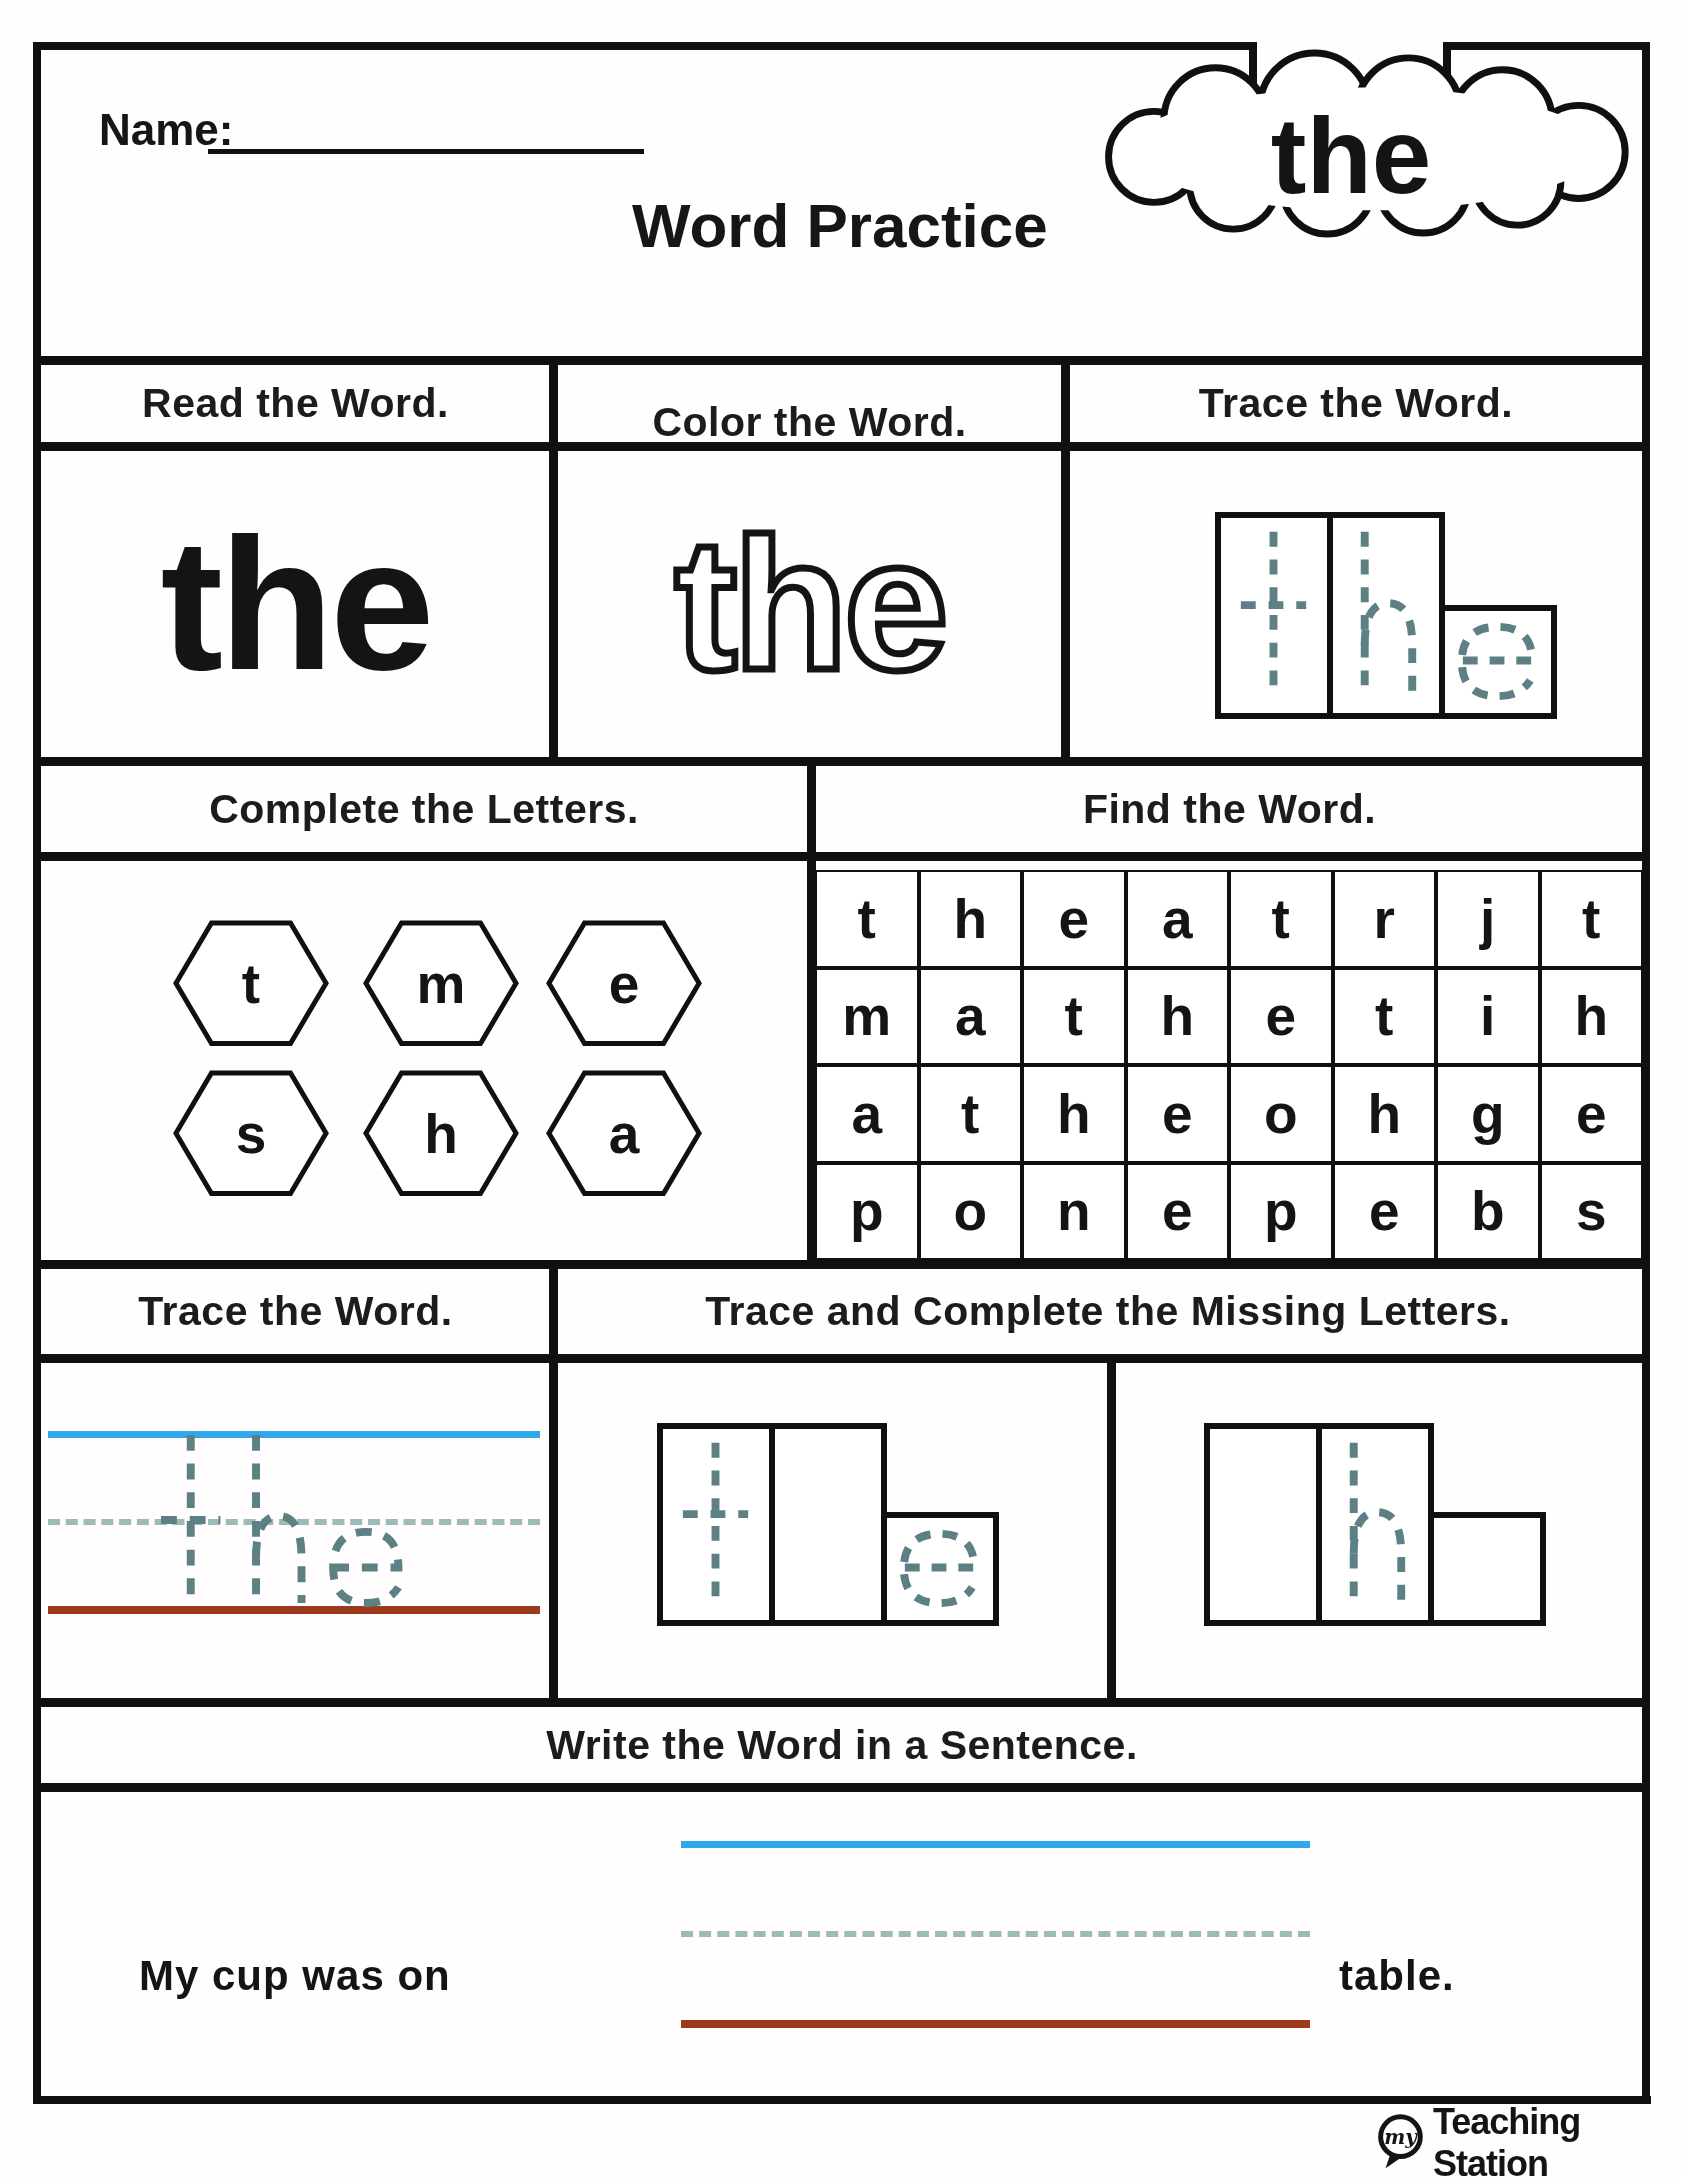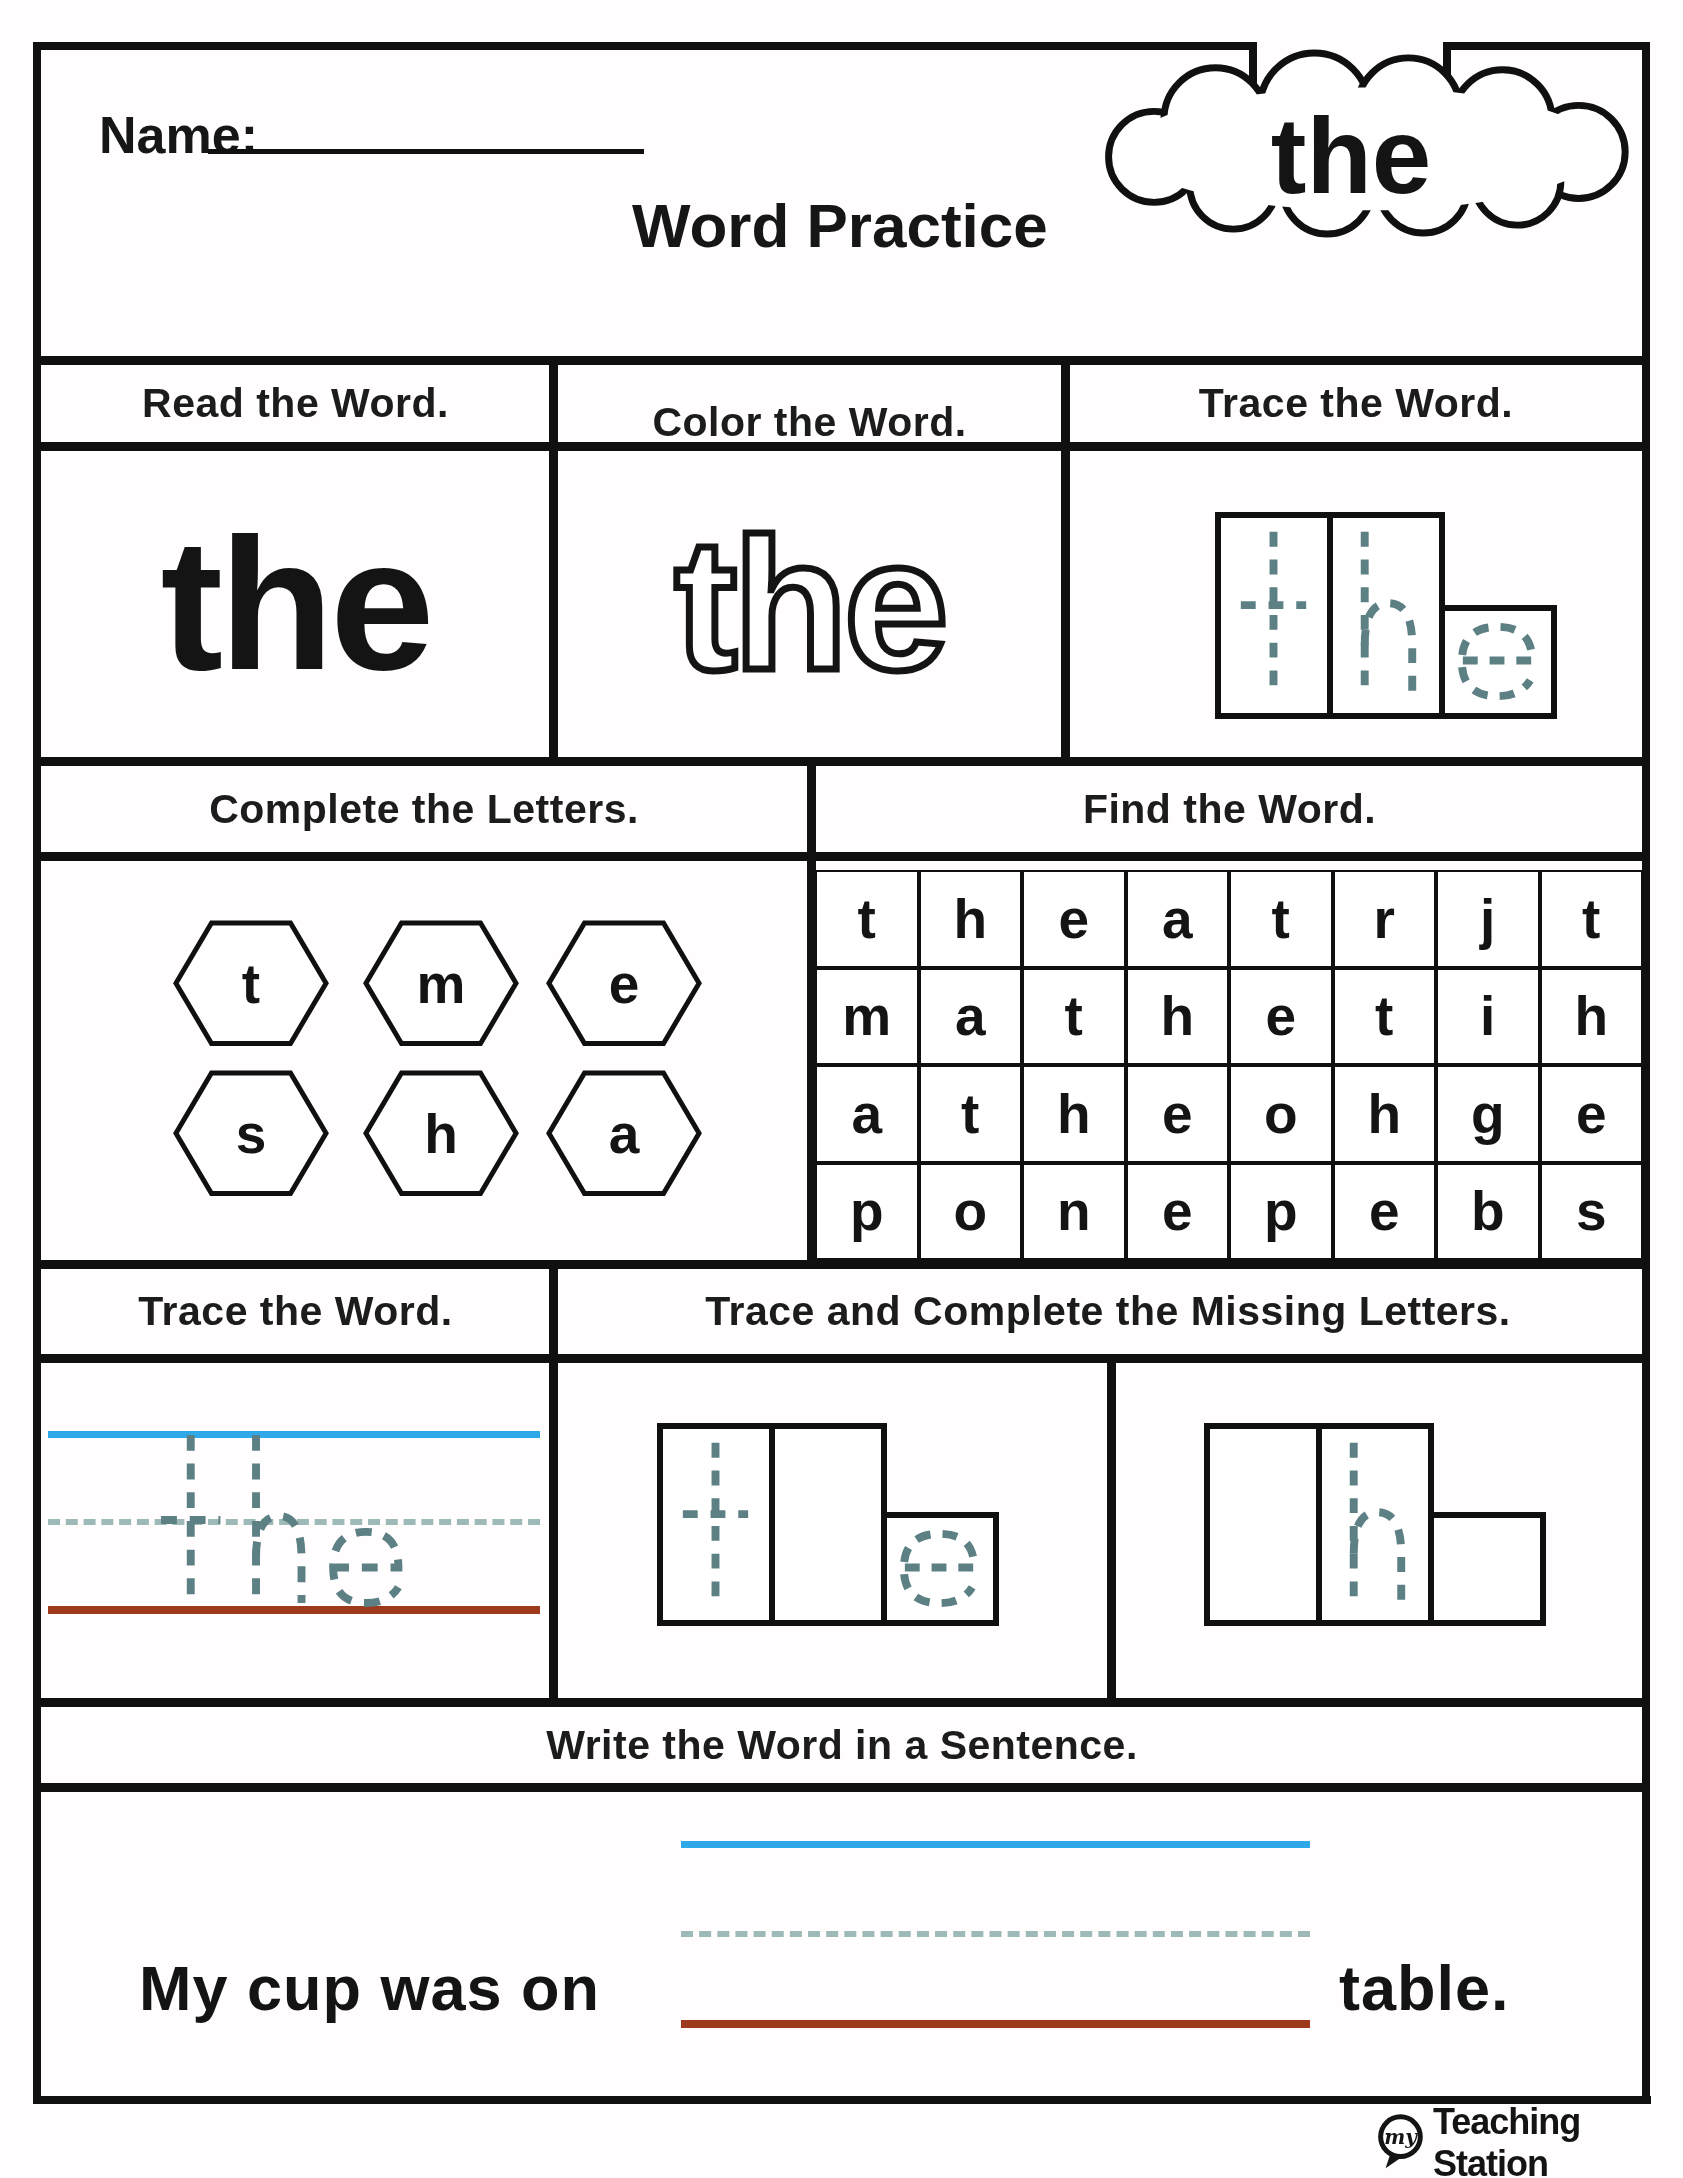--- a/index.html
+++ b/index.html
@@ -36,23 +36,23 @@
   }
   .fcell{
     border:2px solid #101010;display:flex;align-items:center;justify-content:center;
     font-size:55px;font-weight:700;color:#141414;background:#fff;
   }
   .wl-blue{position:absolute;background:#2ea8e8;height:7px;z-index:1;}
   .wl-dash{position:absolute;border-top:6px dashed #9dbab8;height:0;z-index:1;}
   .wl-brown{position:absolute;background:#9c3a1b;height:8px;z-index:1;}
   .dashletter{position:absolute;z-index:2;}
   .sentence-text{
-    position:absolute;font-size:63px;font-weight:700;color:#141414;z-index:1;letter-spacing:1px;
-  }
-  #name-label{position:absolute;left:99px;top:105px;font-size:52px;font-weight:700;z-index:1;}
+    position:absolute;font-size:42px;font-weight:700;color:#141414;z-index:1;letter-spacing:1px;
+  }
+  #name-label{position:absolute;left:99px;top:105px;font-size:44px;font-weight:700;z-index:1;}
   #name-line{position:absolute;left:208px;top:149px;width:436px;height:5px;background:#101010;z-index:1;}
   #page-title{position:absolute;left:632px;top:190px;font-size:62px;font-weight:700;letter-spacing:0;z-index:1;}
   #cloud{position:absolute;left:1067px;top:46px;width:574px;height:196px;z-index:3;}
   #cloud-word{
     position:absolute;left:1153px;top:91px;width:396px;height:129px;z-index:4;
     display:flex;align-items:center;justify-content:center;
     font-size:107px;font-weight:700;color:#141414;
   }
   #footer{position:absolute;left:1374px;top:2107px;width:287px;height:71px;z-index:1;display:flex;align-items:center;}
   #brand-text{font-size:36px;font-weight:700;color:#141414;letter-spacing:-1px;margin-left:6px;}

